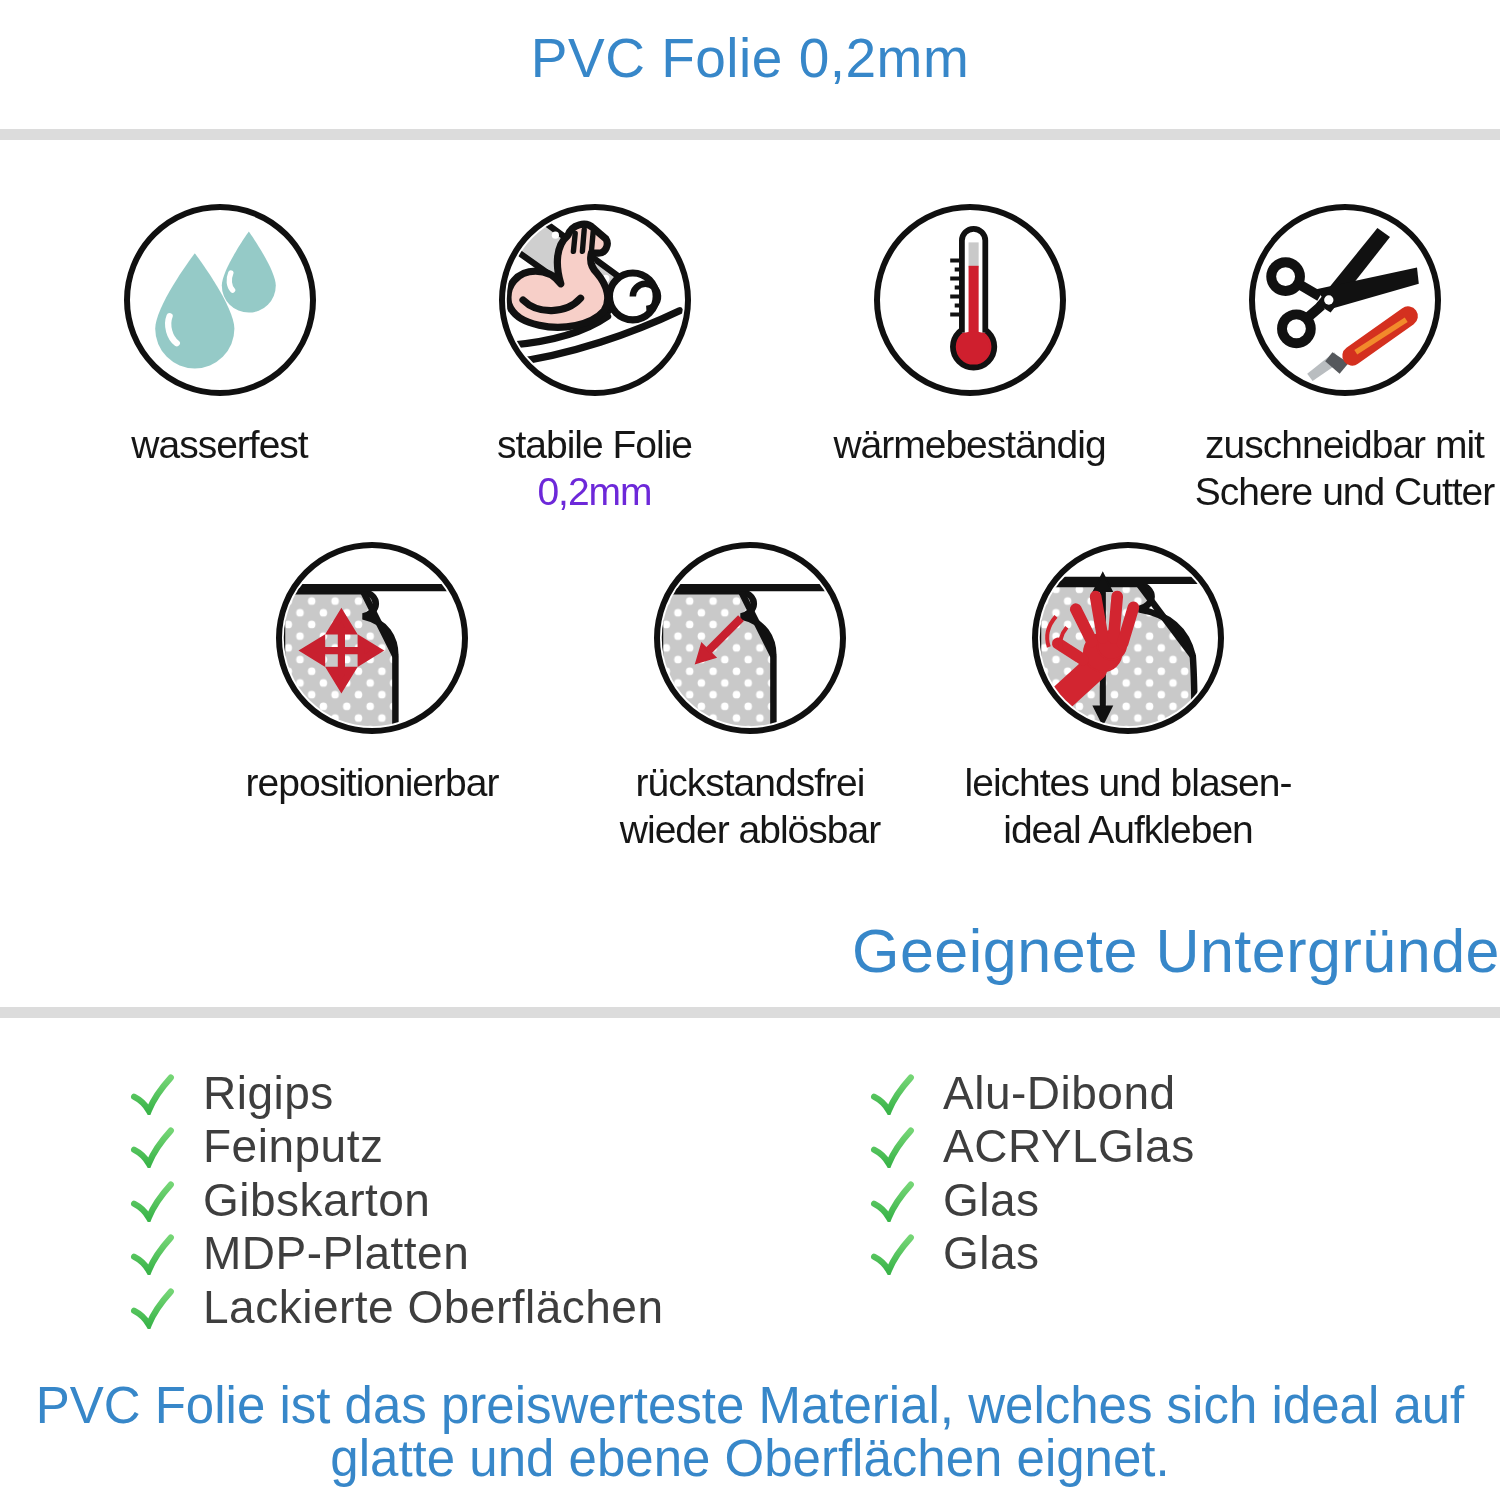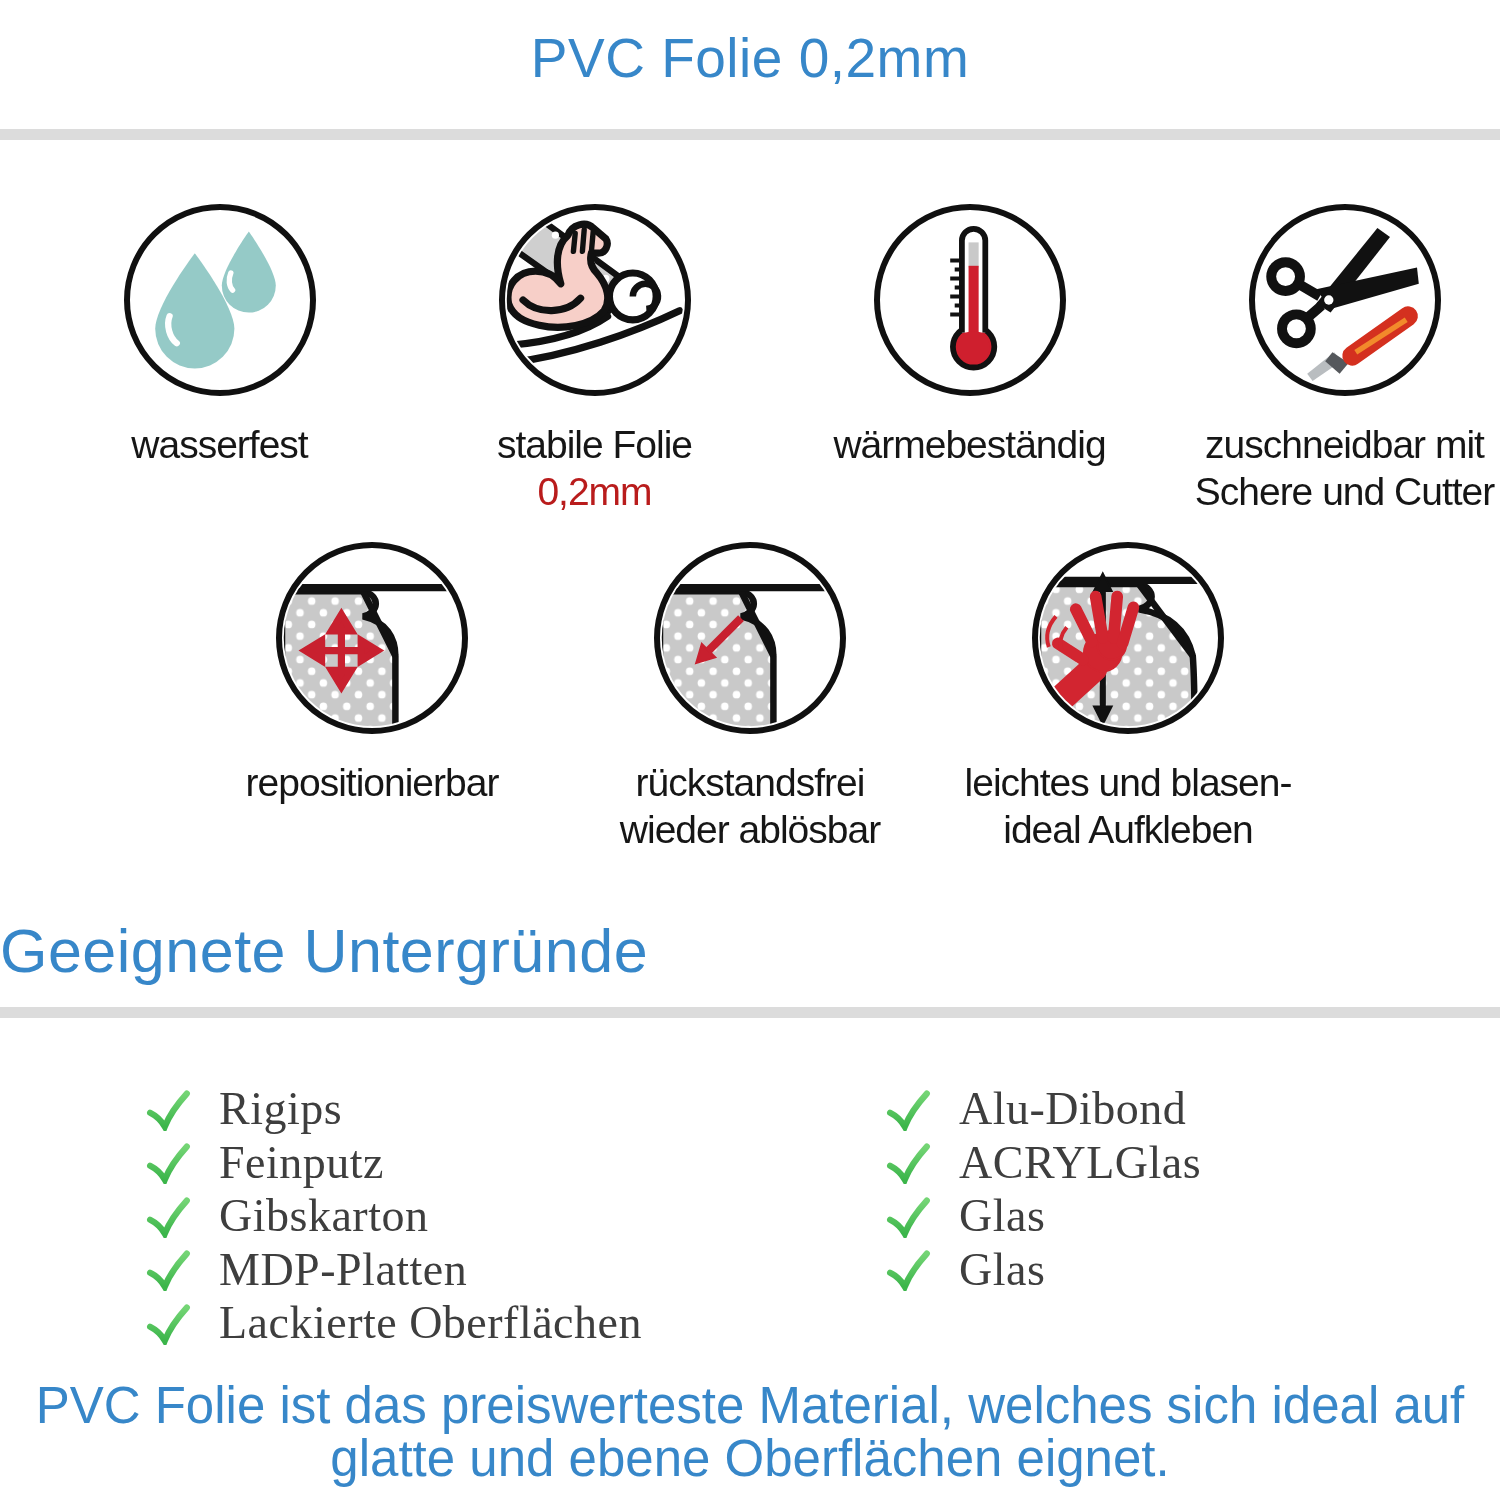--- a/index.html
+++ b/index.html
@@ -5,43 +5,43 @@
   html,body{margin:0;padding:0;}
   body{
     width:1500px;height:1500px;position:relative;background:#ffffff;
     font-family:"Liberation Sans",sans-serif;overflow:hidden;
   }
   .main-title{
     position:absolute;top:26px;left:0;width:100%;text-align:center;
     font-size:55px;font-weight:400;letter-spacing:.5px;color:#3787c9;
   }
   .sec-title{
-    position:absolute;top:916px;left:0;width:100%;text-align:left;
+    position:absolute;top:916px;left:0;width:100%;text-align:right;
     font-size:61px;font-weight:400;letter-spacing:.5px;color:#3787c9;
   }
   .divider{position:absolute;left:0;width:100%;height:11px;background:#dcdcdc;}
   #divider1{top:129px;}
   #divider2{top:1007px;}
   .row{position:absolute;display:flex;}
   #row1{top:204px;left:0;width:1500px;padding-left:32px;}
   #row1 .feat{width:375px;}
   #row2{top:542px;left:183px;width:1134px;}
   #row2 .feat{width:378px;}
   .feat{display:flex;flex-direction:column;align-items:center;}
   .circle{
     width:192px;height:192px;border-radius:50%;border:6px solid #101010;
     background:#fff;position:relative;box-sizing:border-box;flex:0 0 auto;
   }
   .circle svg{position:absolute;left:0;top:0;width:180px;height:180px;}
   .lab{
     margin-top:25px;text-align:center;font-size:39px;line-height:47px;
     letter-spacing:-1px;color:#161616;
   }
-  .lab .sub{color:#b91c1c;}
-  .list{position:absolute;margin:16px;padding:0;list-style:none;font-family:Liberation Serif, serif;}
+  .lab .sub{color:#6d28d9;}
+  .list{position:absolute;margin:0;padding:0;list-style:none;}
   #list-left{left:126px;top:1066px;}
   #list-right{left:866px;top:1066px;}
   .list li{display:flex;align-items:center;height:53.5px;gap:27px;}
   .check{width:50px;height:44px;flex:0 0 auto;}
   .list .txt{font-size:46px;color:#3e3e3e;letter-spacing:.5px;white-space:nowrap;}
   .foot{
     position:absolute;top:1379px;left:0;width:100%;text-align:center;
     font-size:51px;line-height:53px;color:#3787c9;
   }
 </style>

